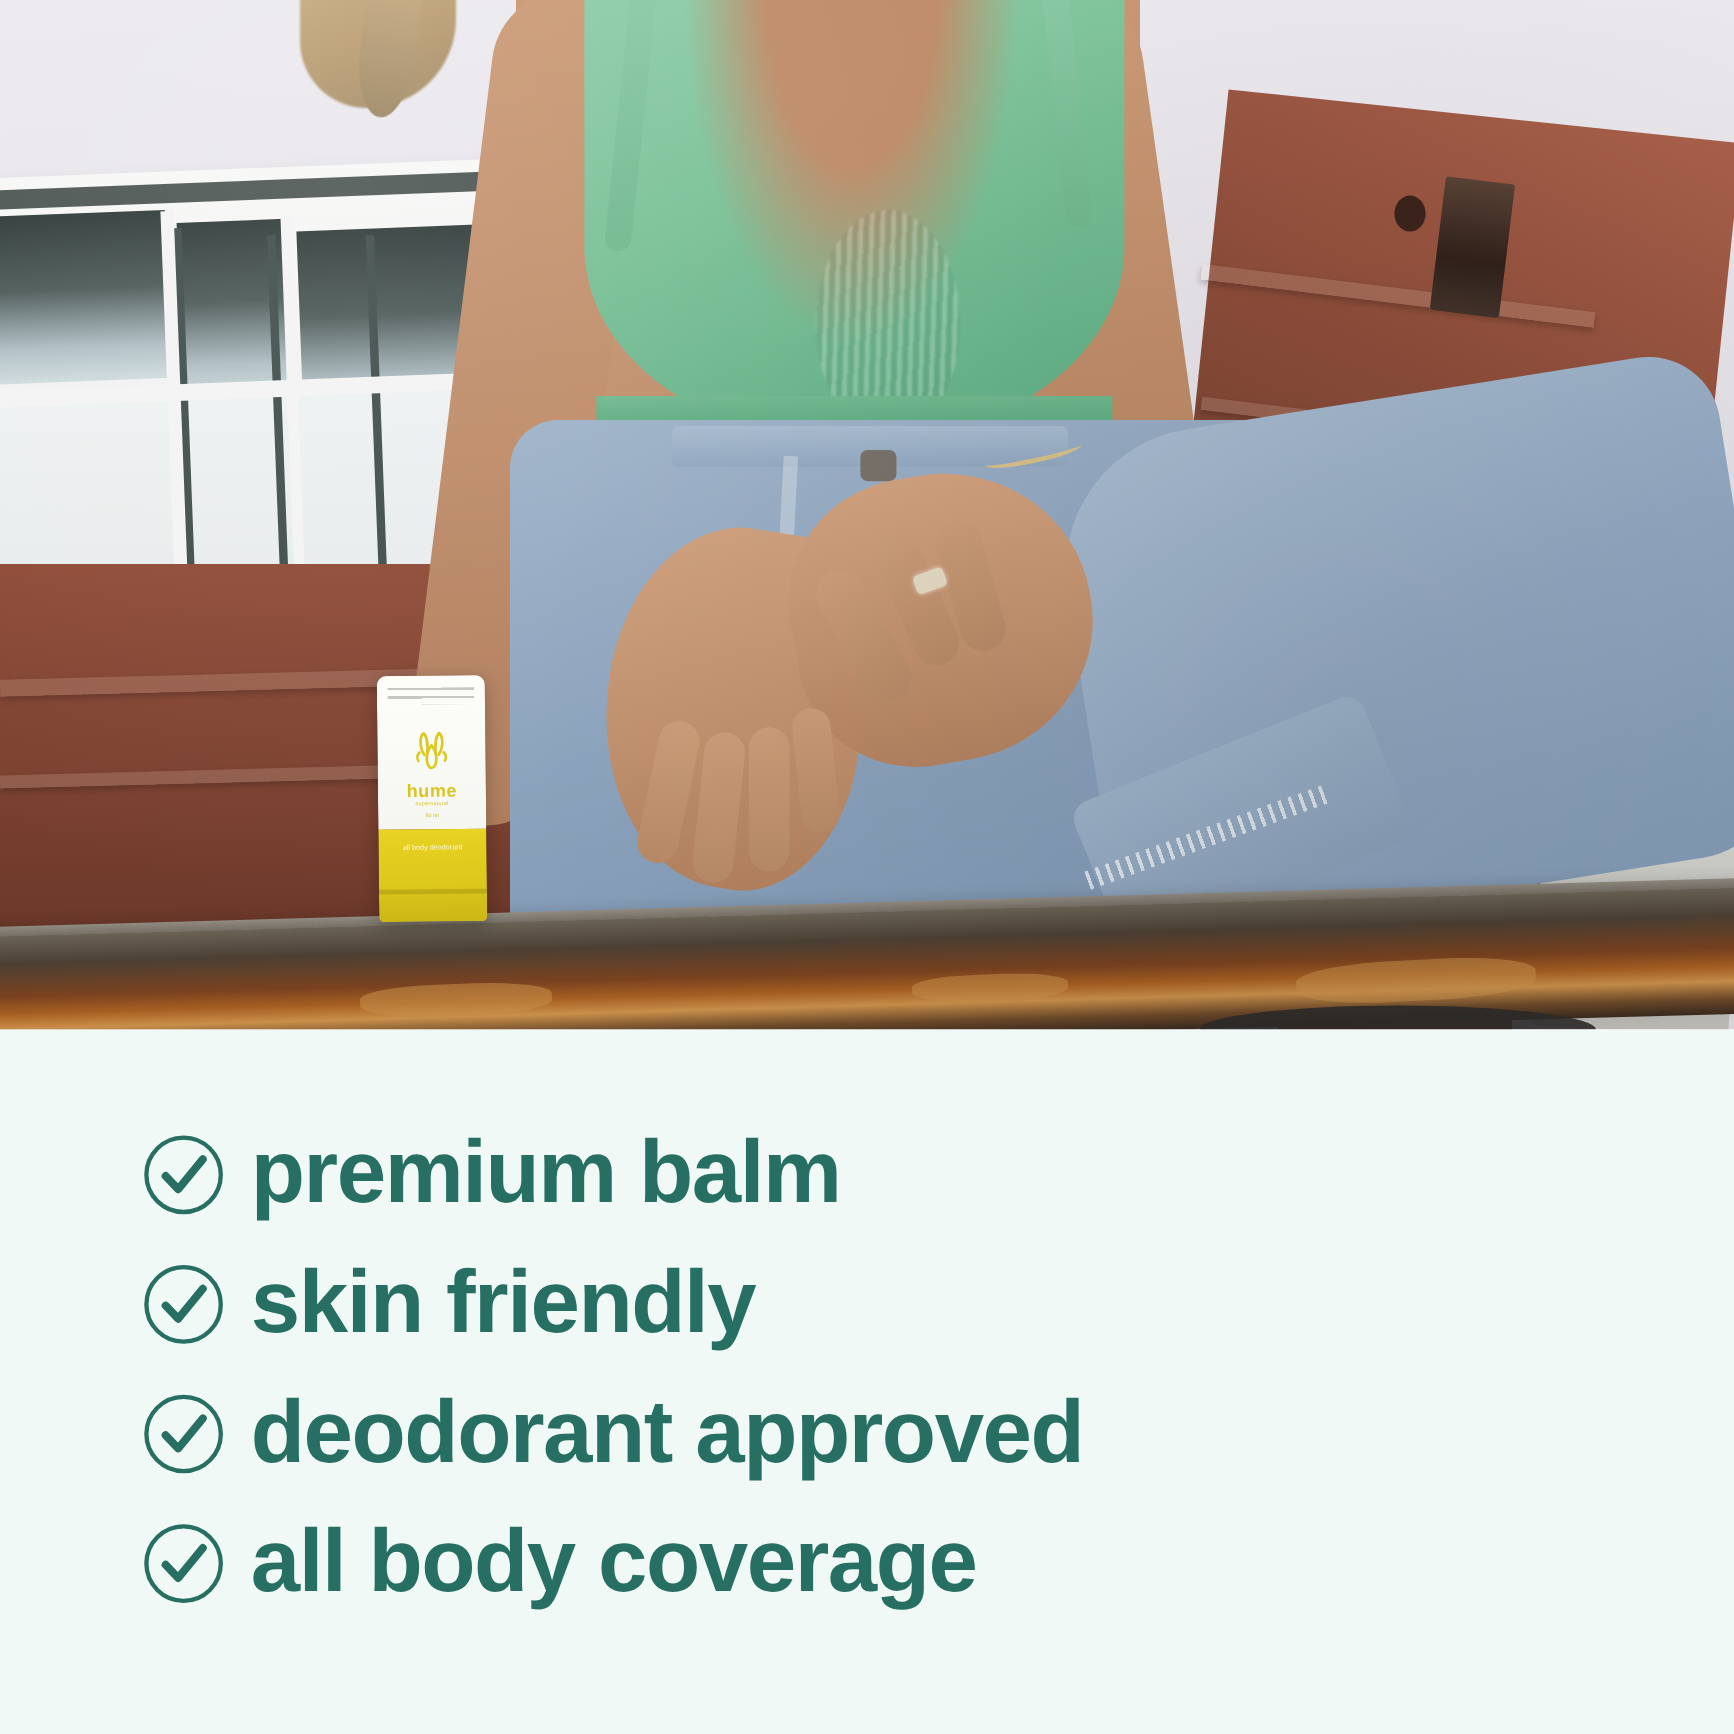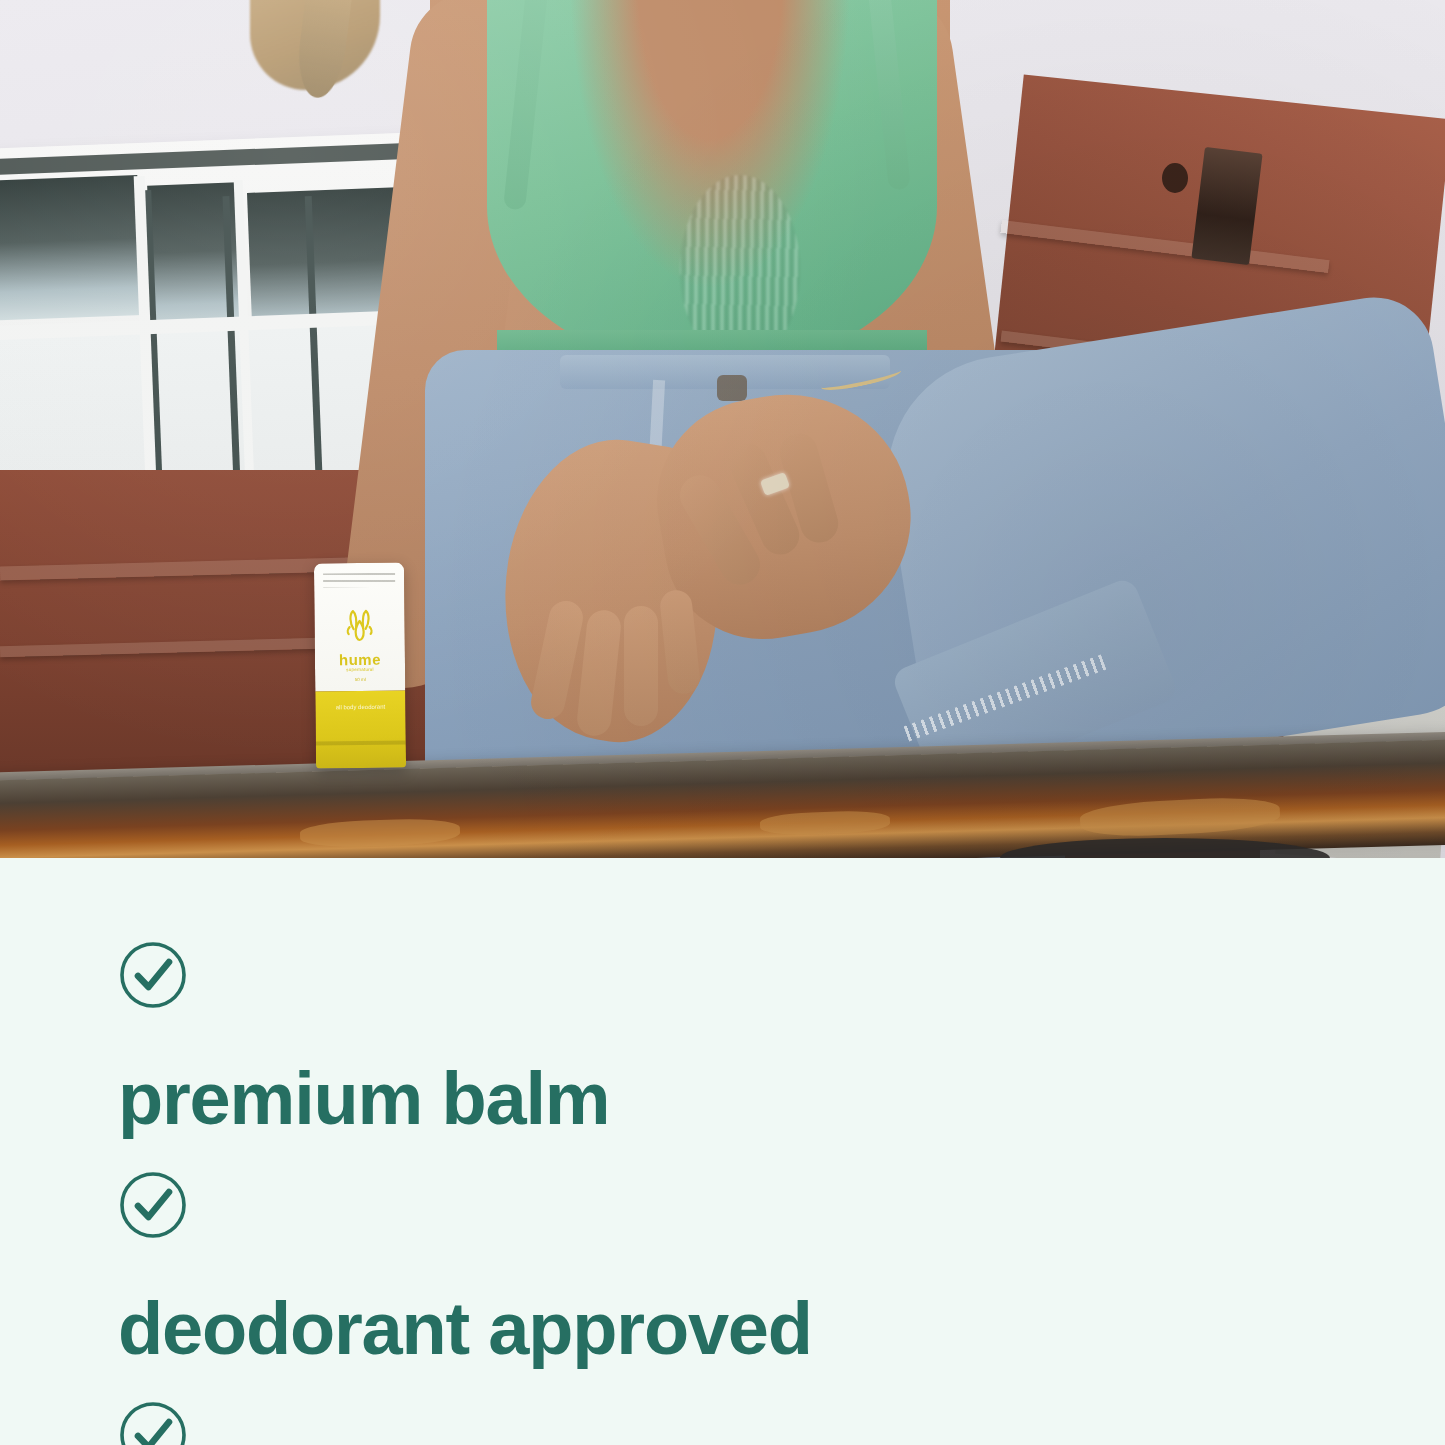--- a/index.html
+++ b/index.html
@@ -312,21 +312,21 @@
     background:#f0f9f5;
   }
   .panel-top-white {
     position:absolute; left:0; top:858px; width:1445px; height:12px;
     background:#ffffff;
   }
   .benefits {
     position:absolute; left:118px; top:82px; width:1250px;
   }
   .benefit {
-    display:flex; align-items:flex-start; gap:52px; margin-bottom:34px;flex-direction:column;
+    display:flex; align-items:flex-end; gap:21px; margin-bottom:34px;
   }
   .benefit:last-child { margin-bottom:0; }
   .check {
     flex:0 0 auto; width:70px; height:70px;
   }
   .benefit-label {
     color:#266f62; font-size:74px; font-weight:700;
     letter-spacing:-1.2px; line-height:1.0;
     font-family:"Liberation Sans", sans-serif;
     white-space:nowrap;
@@ -439,36 +439,46 @@
       <div class="benefit">
         <span class="check">
           <svg viewBox="0 0 70 70" width="70" height="70">
             <circle cx="35" cy="35" r="31" fill="none" stroke="#266f62" stroke-width="3.6"></circle>
             <path d="M20 36 L30.5 47 L51 22" fill="none" stroke="#266f62" stroke-width="6.6" stroke-linecap="round" stroke-linejoin="round"></path>
           </svg>
         </span>
         <span class="benefit-label">premium balm</span>
       </div>
 
+      <div class="benefit">
+        <span class="check">
+          <svg viewBox="0 0 70 70" width="70" height="70">
+            <circle cx="35" cy="35" r="31" fill="none" stroke="#266f62" stroke-width="3.6"></circle>
+            <path d="M20 36 L30.5 47 L51 22" fill="none" stroke="#266f62" stroke-width="6.6" stroke-linecap="round" stroke-linejoin="round"></path>
+          </svg>
+        </span>
+        <span class="benefit-label">skin friendly</span>
+      </div>
 
       <div class="benefit">
         <span class="check">
           <svg viewBox="0 0 70 70" width="70" height="70">
             <circle cx="35" cy="35" r="31" fill="none" stroke="#266f62" stroke-width="3.6"></circle>
             <path d="M20 36 L30.5 47 L51 22" fill="none" stroke="#266f62" stroke-width="6.6" stroke-linecap="round" stroke-linejoin="round"></path>
           </svg>
         </span>
         <span class="benefit-label">deodorant approved</span>
       </div>
 
       <div class="benefit">
         <span class="check">
           <svg viewBox="0 0 70 70" width="70" height="70">
             <circle cx="35" cy="35" r="31" fill="none" stroke="#266f62" stroke-width="3.6"></circle>
             <path d="M20 36 L30.5 47 L51 22" fill="none" stroke="#266f62" stroke-width="6.6" stroke-linecap="round" stroke-linejoin="round"></path>
           </svg>
         </span>
+        <span class="benefit-label">all body coverage</span>
       </div>
 
     </div>
   </div>
 
 </div>
 
 </body></html>

